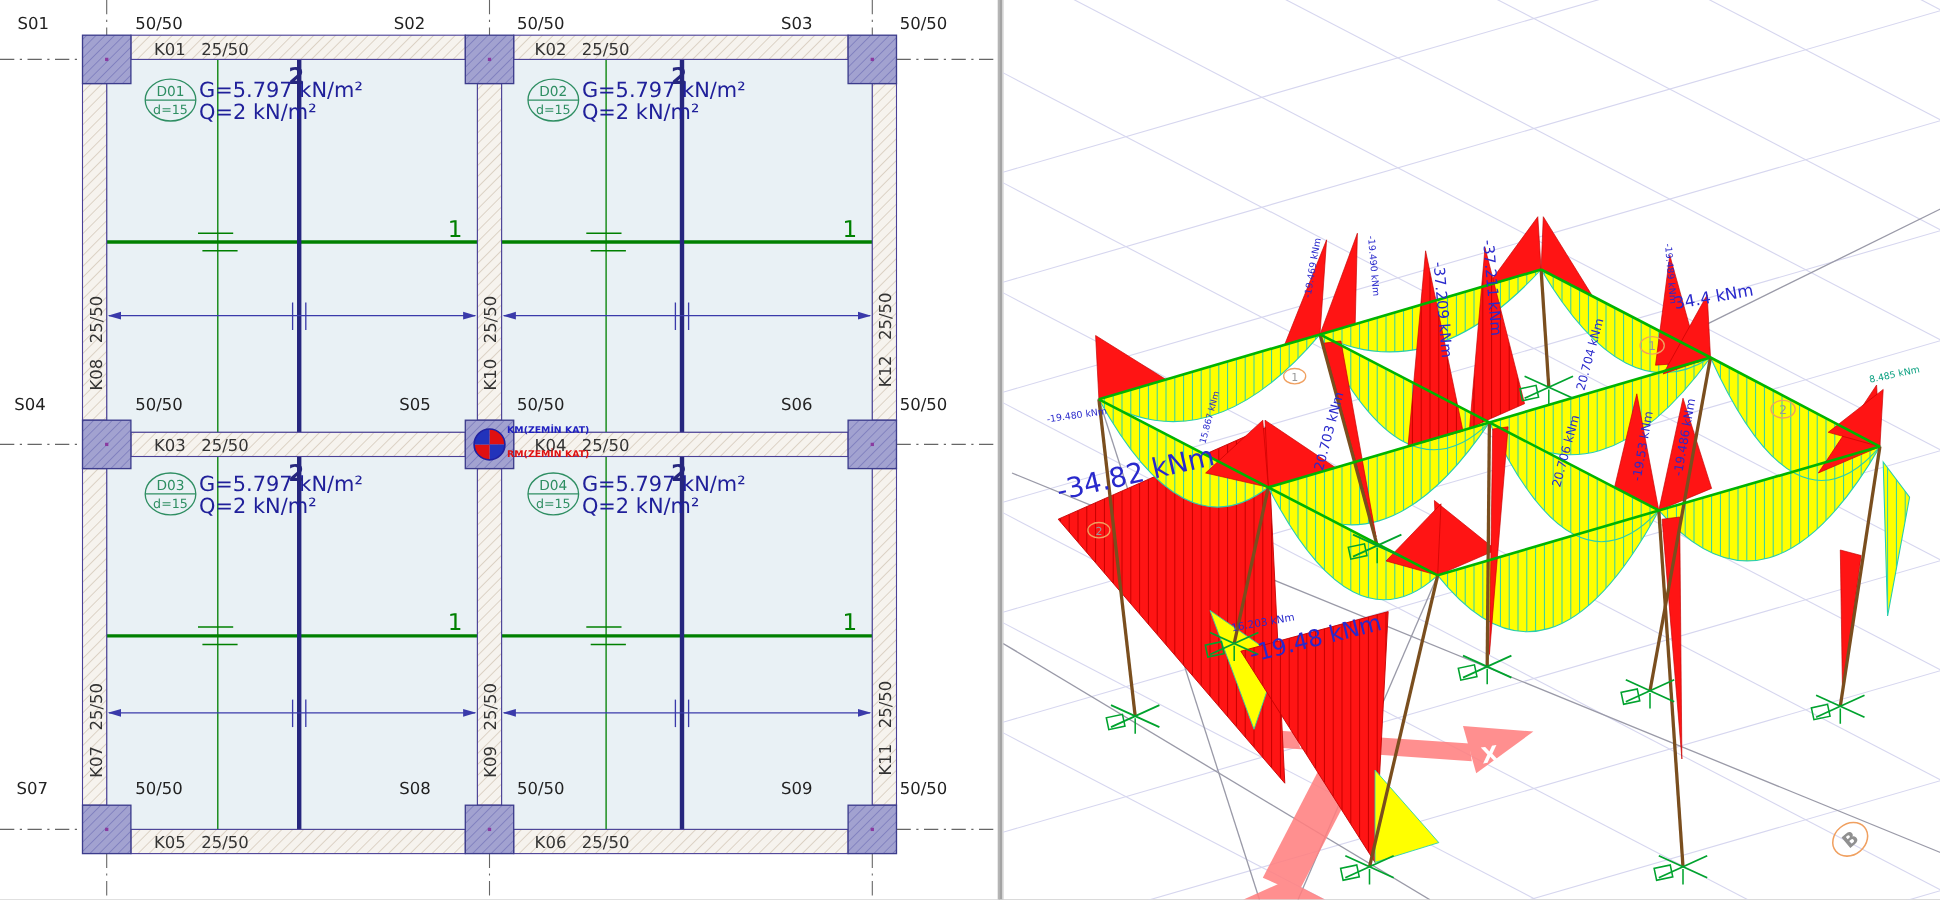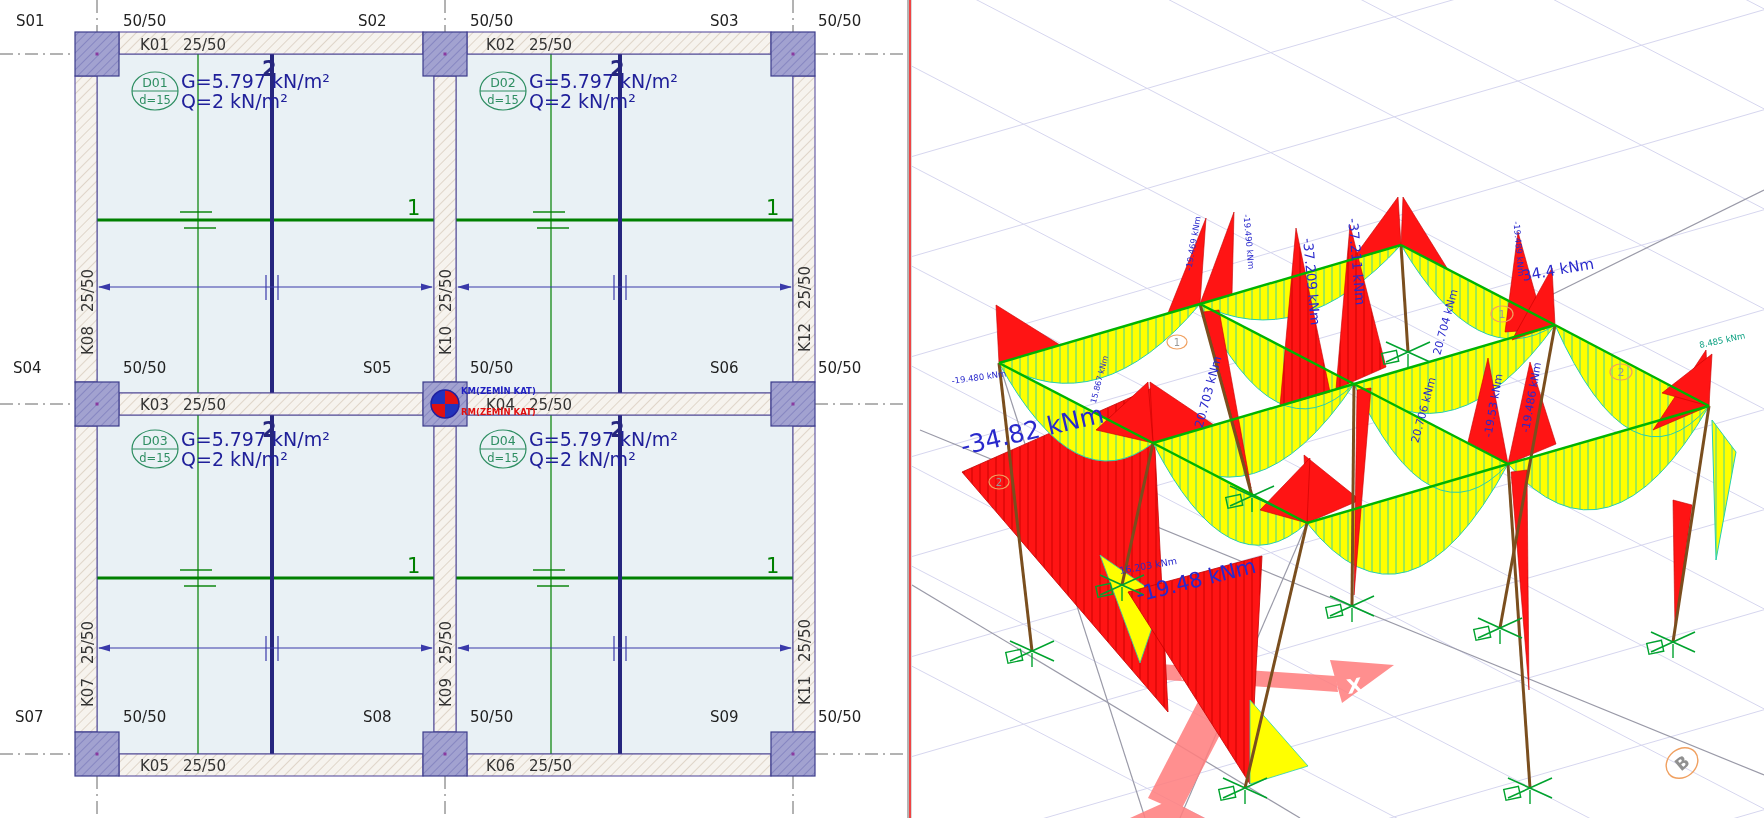--- a/index.html
+++ b/index.html
@@ -1,16 +1,16 @@
 <!DOCTYPE html>
 <html><head>
 <meta charset="utf-8">
 <style>
   html,body{margin:0;padding:0;background:#fff;font-family:"DejaVu Sans",sans-serif;}
-  #app{position:relative;width:1764px;height:818px;overflow:hidden;background:#ef4444;}
+  #app{position:relative;width:1764px;height:818px;overflow:hidden;background:#a3a3a3;}
   svg{display:block;}
   text{font-family:"DejaVu Sans",sans-serif;}
   .plbl{fill:#222222;font-size:15px;}
   .klbl{fill:#333333;font-size:15px;}
   .glbl{fill:#20209a;font-size:19px;}
   .dlbl{fill:#2e8e62;}
   .sec1{fill:#008000;font-size:21px;}
   .sec2{fill:#26267e;font-size:21px;font-weight:bold;}
   .ml{fill:#2929cc;}
   .bub{fill:#999999;}

